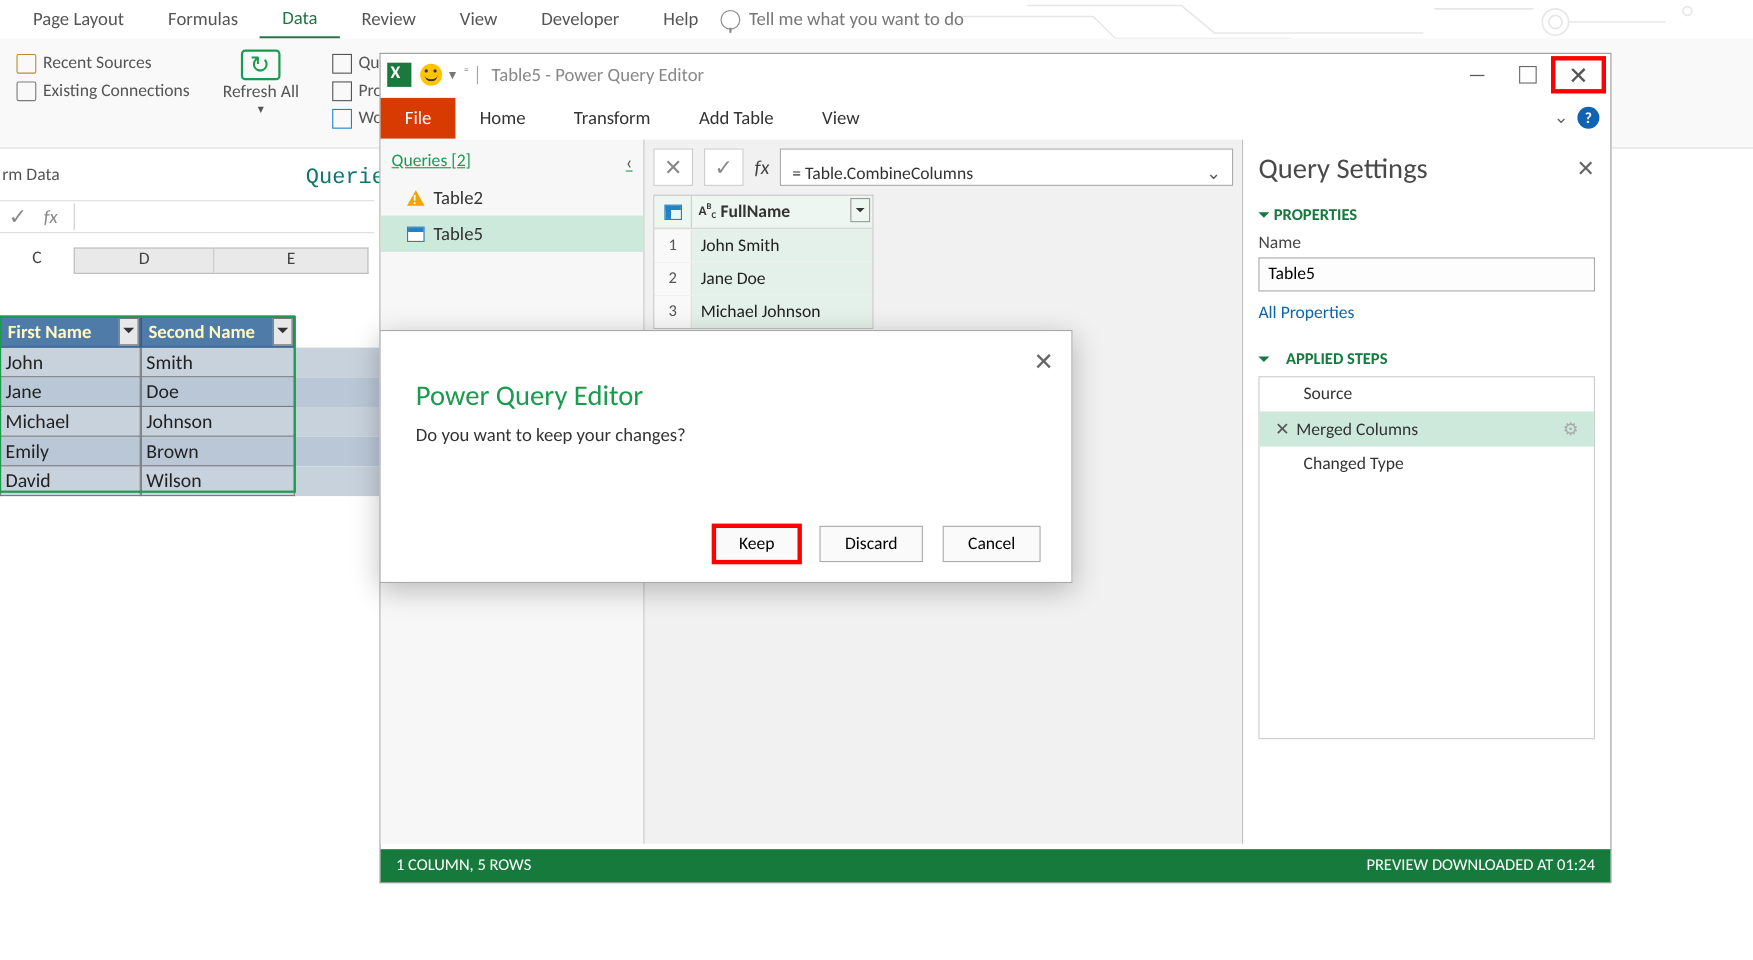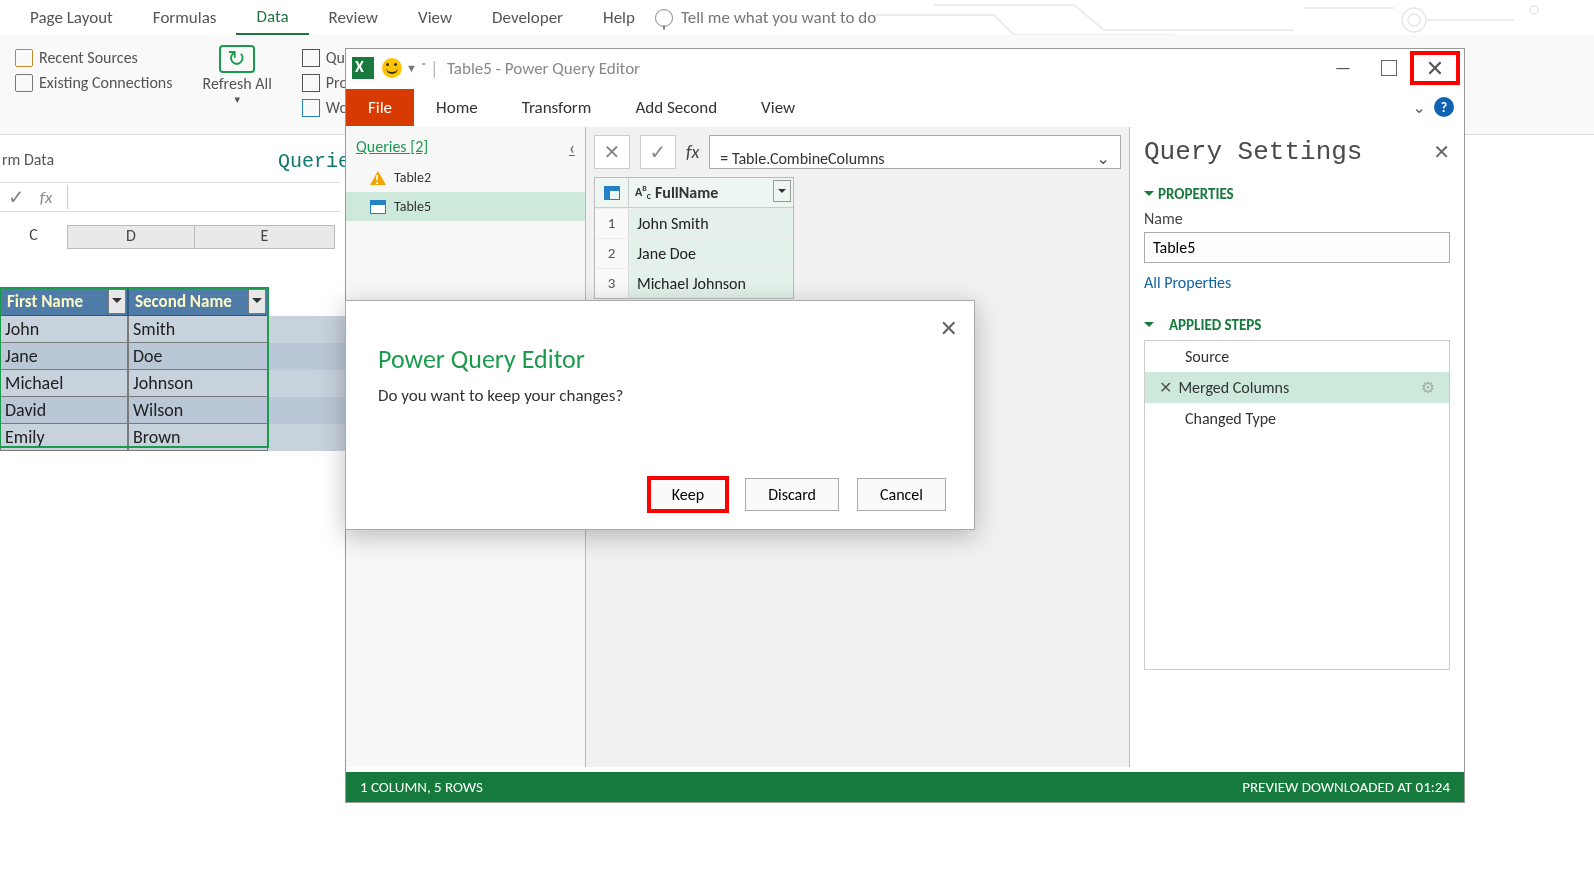--- a/index.html
+++ b/index.html
@@ -87,21 +87,21 @@
   .pq-help-right { margin-left:auto; display:flex; align-items:center; gap:8px; padding-right:10px; }
   .chev-down { color:#666; font-size:16px; }
   .help-q { width:20px; height:20px; background:#0f63b2; color:#fff; border-radius:50%; display:flex; align-items:center; justify-content:center; font-size:14px; font-weight:700; }
 
   .pq-body { display:flex; height: 640px; }
 
   
   .pq-queries { width:240px; border-right:1px solid #bbb; background:#f7f7f7; padding:6px 0; }
   .pq-q-title { color:#1a9b4e; font-size:16px; padding:4px 10px; display:flex; justify-content:space-between; text-decoration:underline; }
   .pq-q-title .collapse { color:#555; font-size:18px; text-decoration:none; }
-  .pq-q-item { display:flex; align-items:center; gap:8px; padding:6px 24px; font-size:14px; color:#333; }
+  .pq-q-item { display:flex; align-items:center; gap:8px; padding:6px 24px; font-size:17px; color:#333; }
   .pq-q-item.sel { background:#cce9dc; }
   .warn-tri { width:0; height:0; border:8px solid transparent; border-bottom:14px solid #f0a500; margin-top:-8px; position:relative; }
   .warn-tri::after { content:"!"; position:absolute; left:-3px; top:2px; color:#fff; font-weight:700; font-size:12px; }
   .table-ico { width:16px; height:14px; border:1.5px solid #2381c4; background:linear-gradient(#2381c4 30%, #fff 30%); }
 
   
   .pq-center { flex:1; background:#f1f1f1; padding:8px; position:relative; }
   .fx-bar { display:flex; align-items:center; gap:10px; margin-bottom:8px; }
   .fx-btn { width:36px; height:34px; display:flex; align-items:center; justify-content:center; color:#888; font-size:20px; background:#fff; border:1px solid #ccc; }
   .fx-label { font-style:italic; font-size:18px; color:#444; }
@@ -119,21 +119,21 @@
   .pv-row { display:flex; border-top:1px solid #eee; }
   .pv-idx { width:34px; text-align:center; color:#555; font-size:15px; padding:5px 0; border-right:1px solid #ddd; background:#f9f9f9;}
   .pv-val { flex:1; padding:5px 8px; font-size:16px; color:#222; background:#e3f1ea;}
   .grid-ico{width:16px;height:14px;border:1px solid #2381c4;background:
      linear-gradient(#2381c4 33%, transparent 33%),
      linear-gradient(90deg,#2381c4 33%, transparent 33%);}
 
   
   .pq-settings { width:335px; border-left:1px solid #bbb; padding:10px 14px; }
   .qs-title-row { display:flex; justify-content:space-between; align-items:center; margin-bottom:18px; }
-  .qs-title { font-size:26px; color:#4a4a4a; font-weight:300;font-family:Liberation Mono, monospace; }
+  .qs-title { font-size:26px; color:#4a4a4a; font-weight:300; }
   .qs-close { font-size:20px; color:#666; }
   .sect-hd { display:flex; align-items:center; gap:4px; color:#157a3c; font-weight:700; font-size:15px; margin:14px 0 6px; }
   .tri-down { width:0; height:0; border:5px solid transparent; border-top-color:#157a3c; margin-top:4px; }
   .lbl { font-size:16px; color:#444; margin-bottom:4px; }
   .name-in { width:100%; border:1px solid #aaa; padding:5px 8px; font-size:16px; background:#fdfdfd; }
   .all-props { color:#1264a5; font-size:16px; margin-top:10px; cursor:pointer; }
   .steps-box { border:1px solid #ccc; height:330px; }
   .step-item { padding:6px 14px 6px 40px; font-size:16px; color:#333; }
   .step-item.sel { background:#cce9dc; display:flex; align-items:center; justify-content:space-between; padding-left:14px; }
   .merge-x { color:#555; padding-right:6px; font-size:16px;}
@@ -253,26 +253,26 @@
         </div>
         <div class="tbl-row">
           <div class="cA">Jane</div>
           <div class="cB">Doe</div>
         </div>
         <div class="tbl-row">
           <div class="cA">Michael</div>
           <div class="cB">Johnson</div>
         </div>
         <div class="tbl-row">
+          <div class="cA">Emily</div>
+          <div class="cB">Brown</div>
+        </div>
+        <div class="tbl-row">
           <div class="cA">David</div>
           <div class="cB">Wilson</div>
-        </div>
-        <div class="tbl-row">
-          <div class="cA">Emily</div>
-          <div class="cB">Brown</div>
         </div>
       </div>
     <div class="sel-border" style="top:62px; left:-1px; width:270px; height:161px;"></div>
   </div>
 </div>
 
 <div class="pq-window">
   <div class="pq-titlebar">
     <span class="pq-appicon"></span>
     <span class="pq-smile"></span>
@@ -283,21 +283,21 @@
     <div class="pq-wincontrols">
       <div class="pq-wc">—</div>
       <div class="pq-wc maxi"></div>
       <div class="pq-wc close red-outline">✕</div>
     </div>
   </div>
   <div class="pq-tabs">
     <div class="pq-tab file">File</div>
     <div class="pq-tab">Home</div>
     <div class="pq-tab">Transform</div>
-    <div class="pq-tab">Add Second</div>
+    <div class="pq-tab">Add Table</div>
     <div class="pq-tab">View</div>
     <div class="pq-help-right">
       <span class="chev-down">⌄</span>
       <span class="help-q">?</span>
     </div>
   </div>
 
   <div class="pq-body">
 
     <div class="pq-queries">

